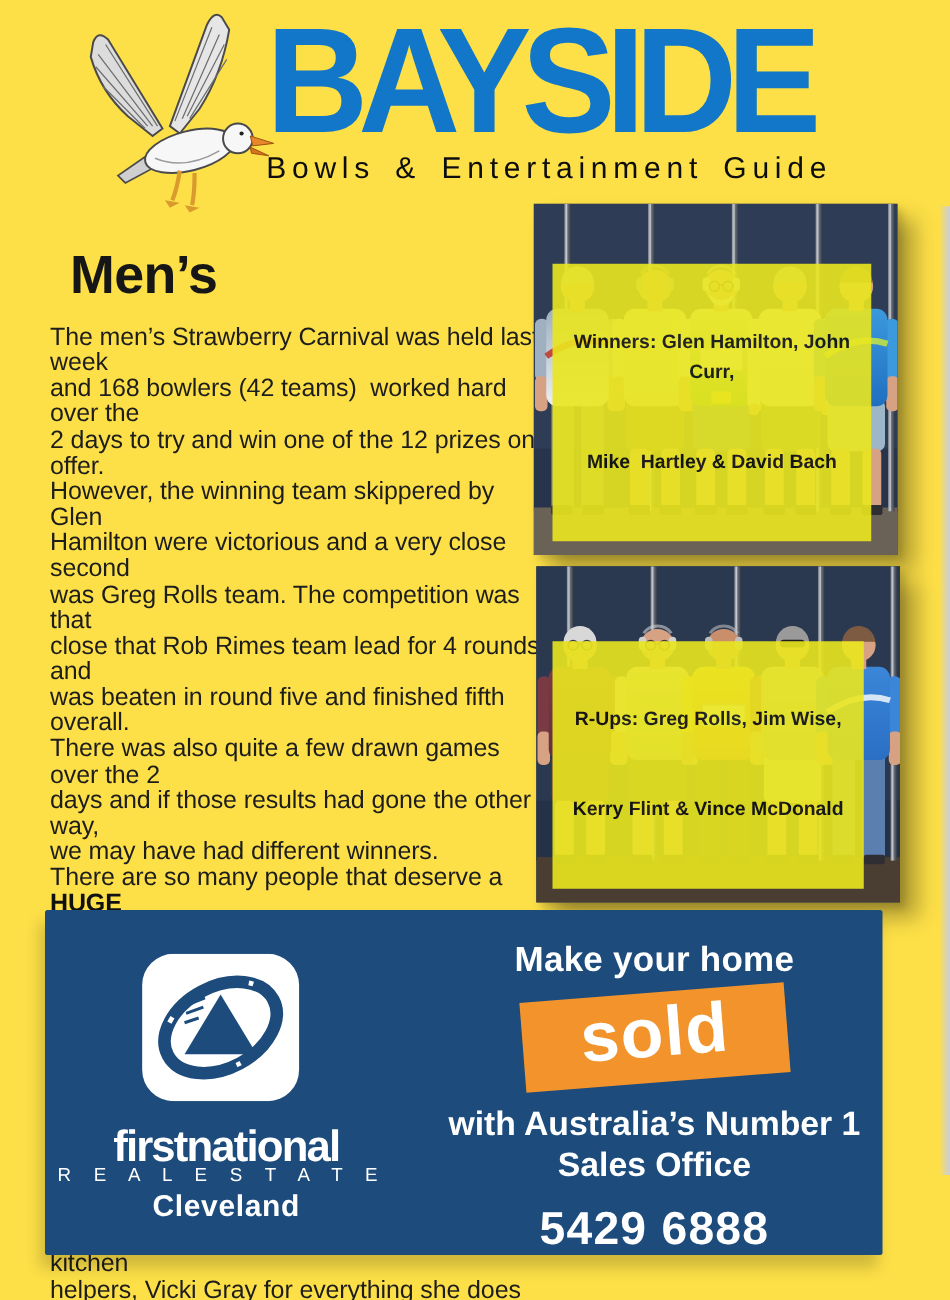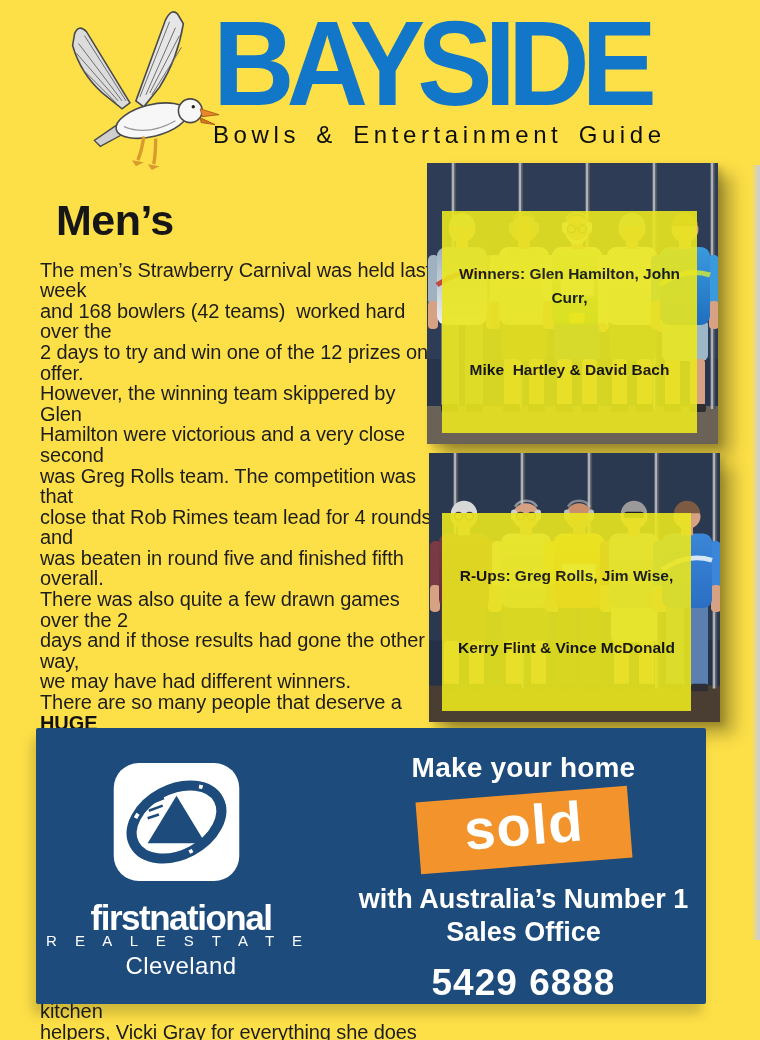--- a/index.html
+++ b/index.html
@@ -56,21 +56,21 @@
   .ad{position:absolute;left:36px;top:728px;width:670px;height:276px;
     background:var(--ad-blue);border-radius:2px;color:#fff;
     box-shadow:-4px 10px 12px rgba(0,0,0,0.18);}
   .ad-left{position:absolute;left:0;top:0;width:300px;height:100%;}
   .fn-logo-box{position:absolute;left:77px;top:35px;width:127px;height:118px;}
   .fn-name{position:absolute;left:10px;top:172px;width:270px;text-align:center;
     font-size:35px;font-weight:700;letter-spacing:-1.5px;line-height:1;}
   .fn-realestate{position:absolute;left:10px;top:205px;width:270px;text-align:left;
     font-size:15px;font-weight:400;letter-spacing:7px;line-height:1;}
   .fn-city{position:absolute;left:10px;top:224px;width:270px;text-align:center;
-    font-size:24px;font-weight:400;letter-spacing:0.5px;}
+    font-size:24px;font-weight:700;letter-spacing:0.5px;}
   .ad-right{position:absolute;left:295px;top:0;width:385px;height:100%;text-align:center;}
   .ad-headline{margin-top:24px;font-size:28px;font-weight:700;letter-spacing:0.2px;}
   .sold-wrap{margin-top:10px;height:86px;}
   .sold-box{display:inline-block;background:var(--sold-orange);
     width:212px;height:72px;transform:rotate(-4.5deg);
     font-size:56px;font-weight:700;line-height:64px;color:#fff;letter-spacing:1px;}
   .ad-sub{font-size:27px;font-weight:700;line-height:27px;margin-top:6px;}
   .ad-phone{font-size:37px;font-weight:700;margin-top:16px;letter-spacing:1px;}
 
   .page-edge-shade{position:absolute;right:0;top:165px;width:9px;height:775px;

